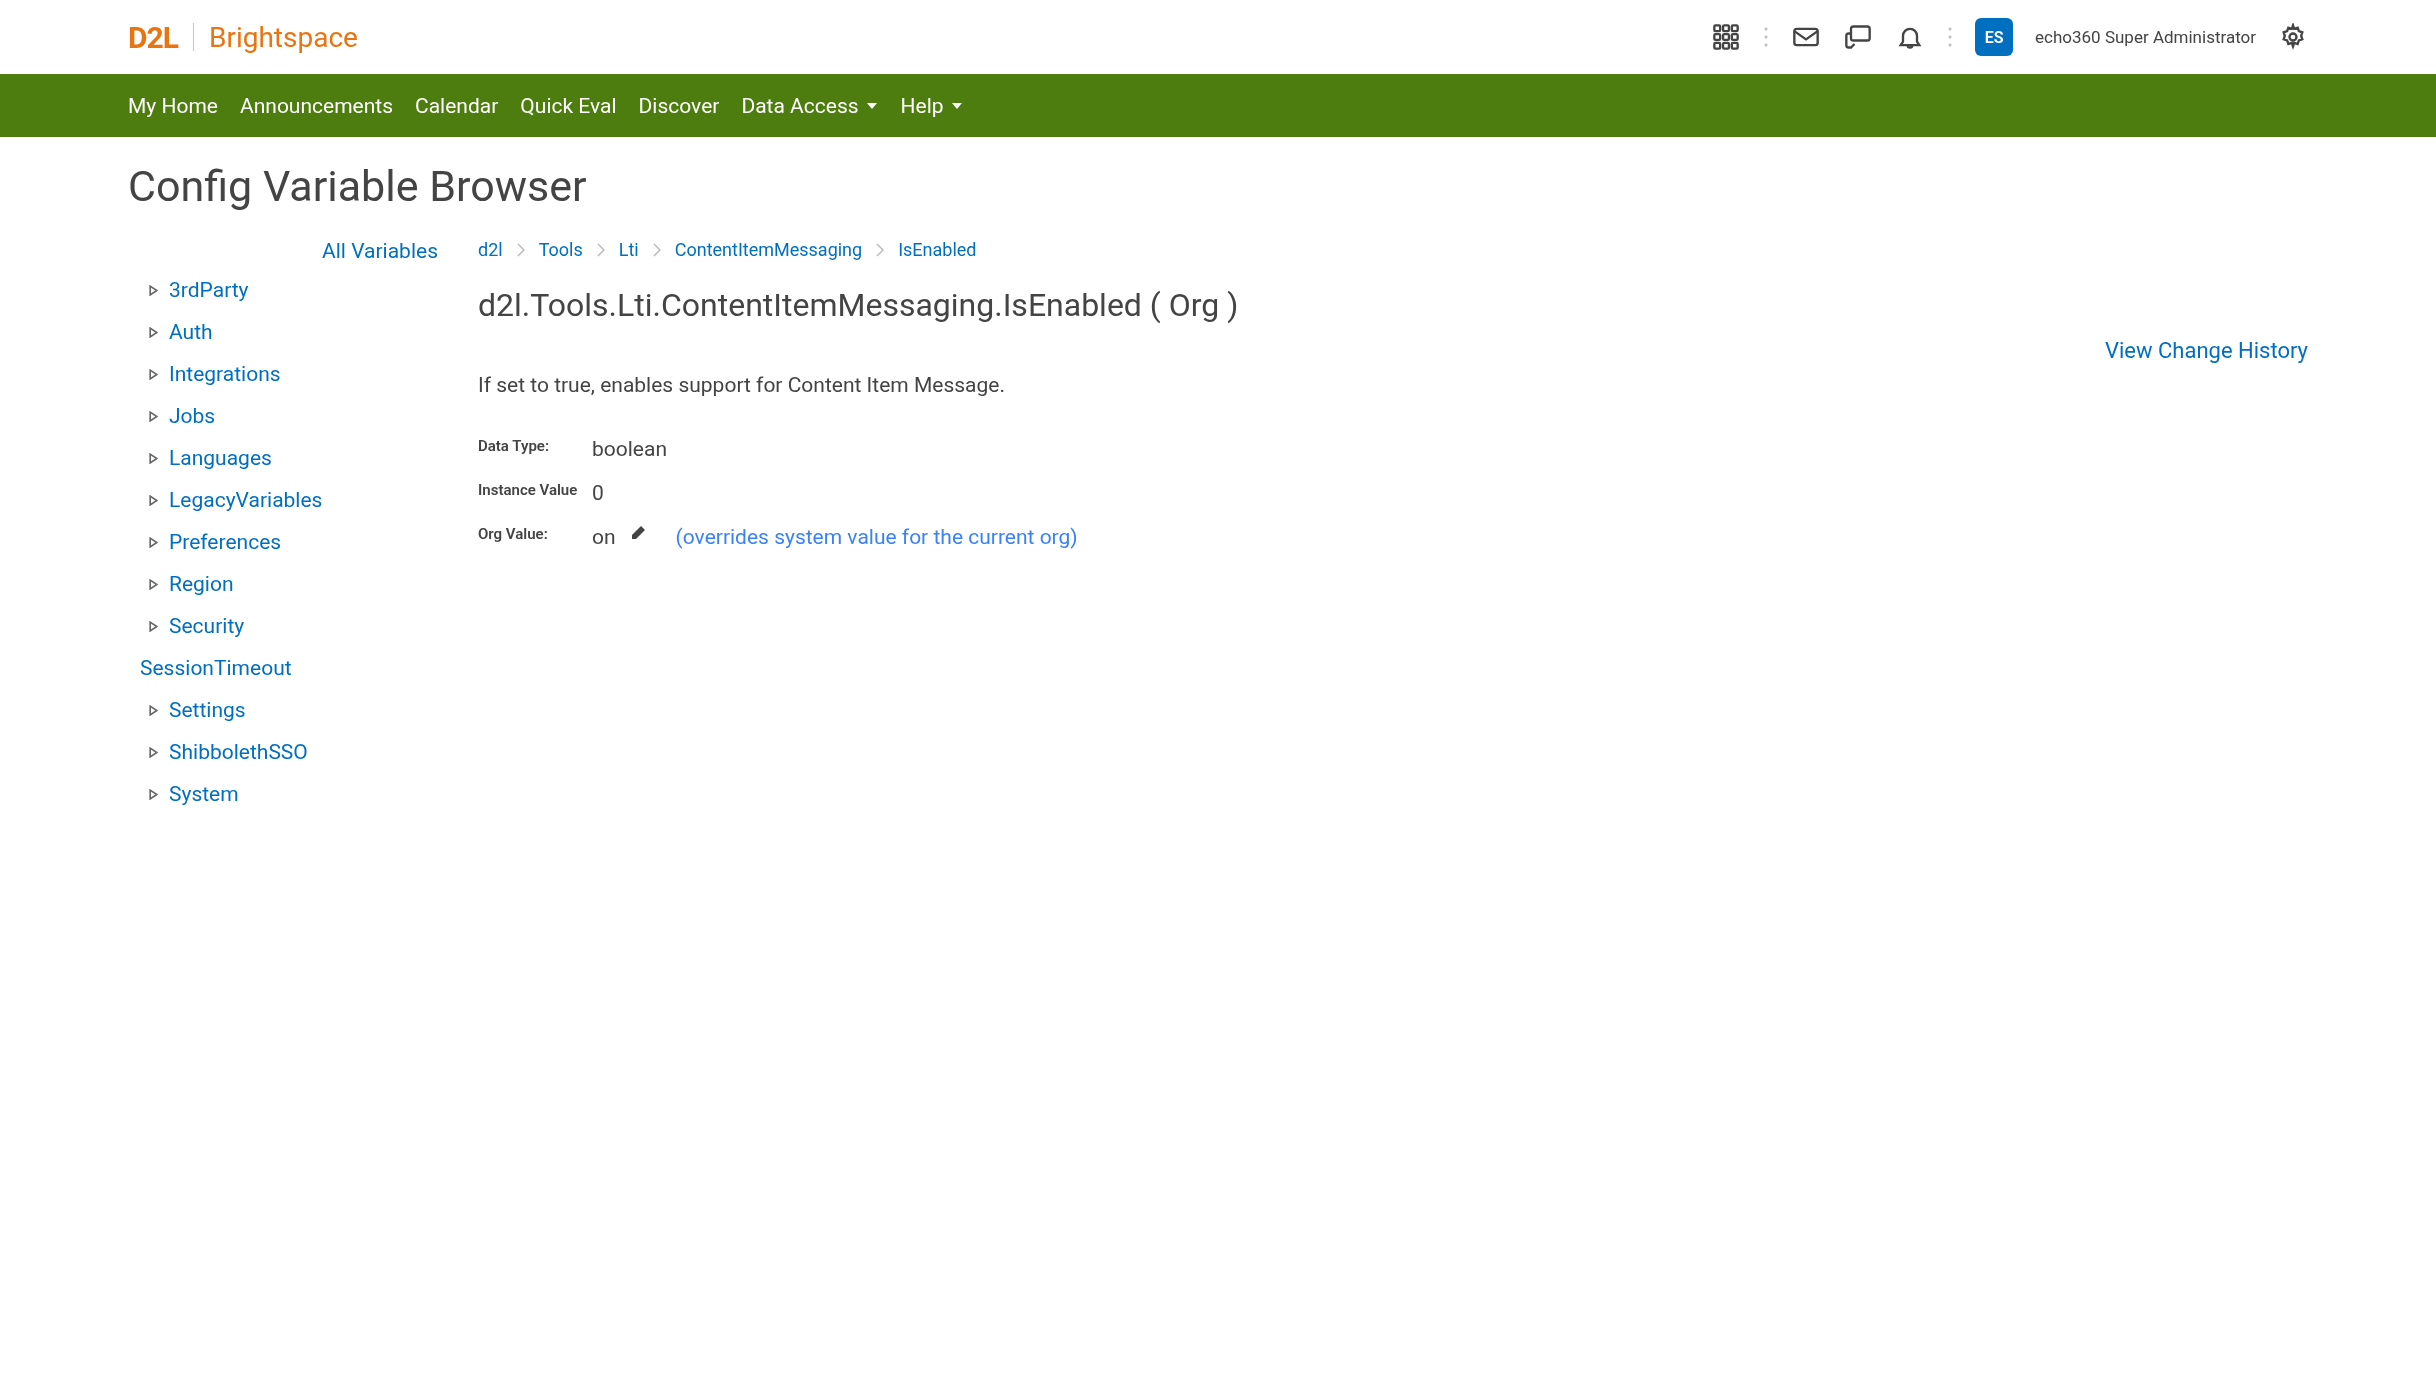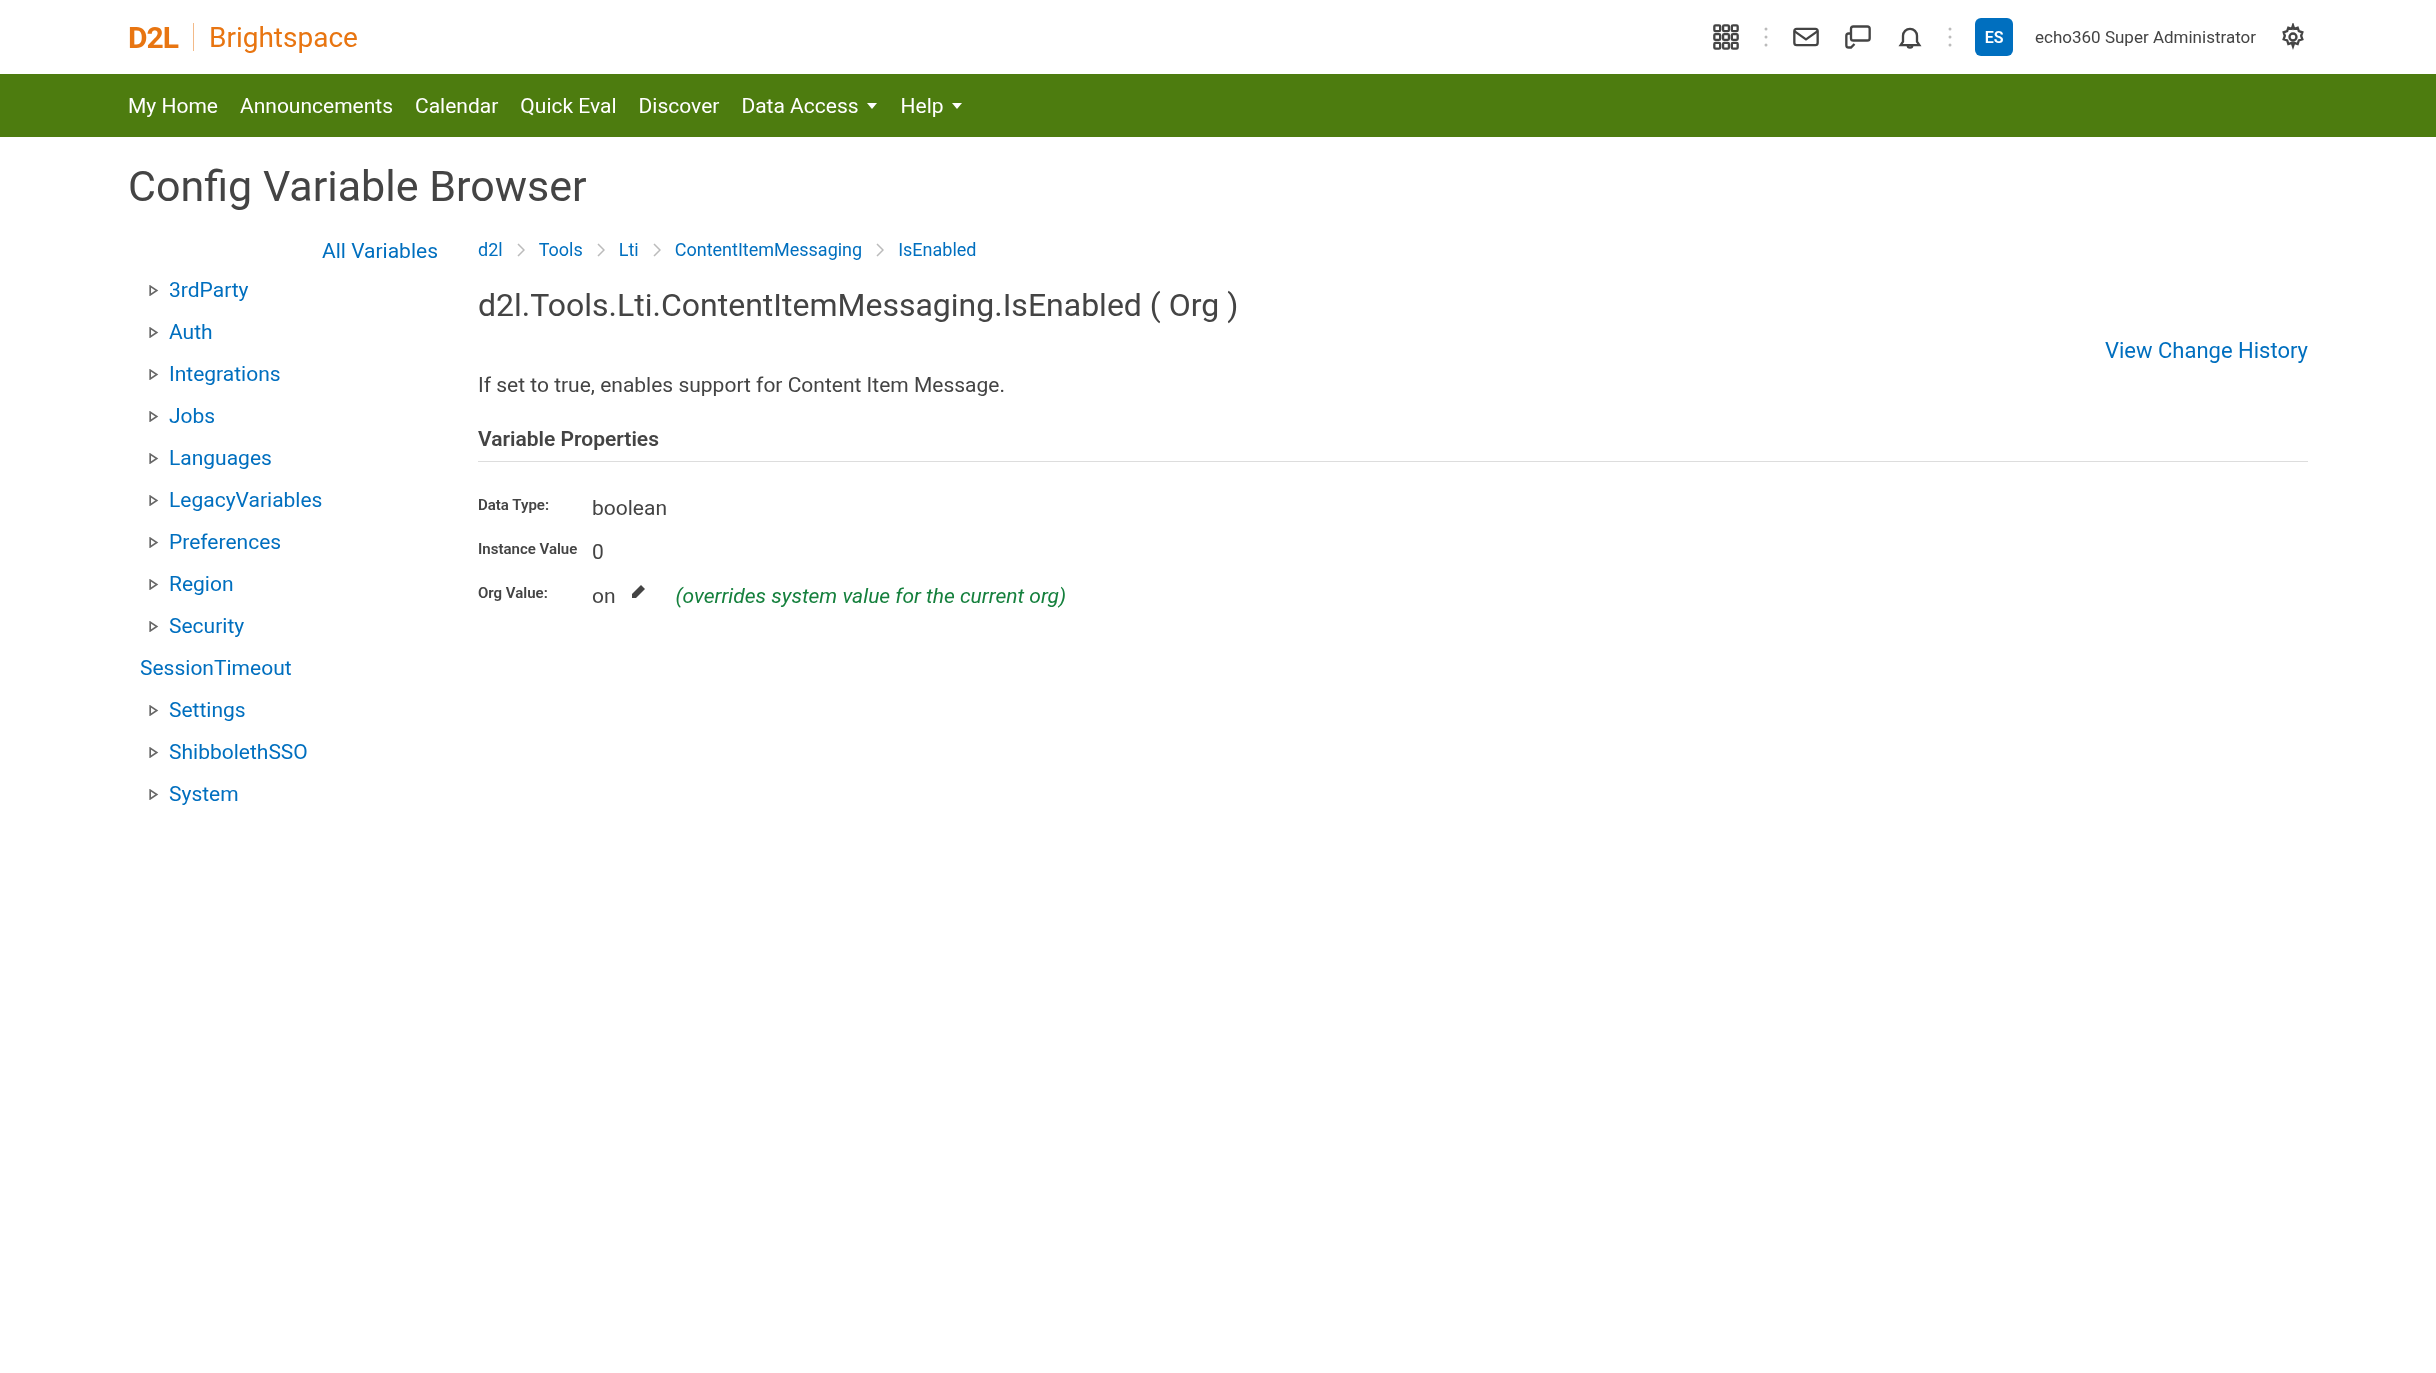--- a/index.html
+++ b/index.html
@@ -223,22 +223,21 @@
       color: #444;
       cursor: pointer;
       display: flex;
       align-items: center;
     }
     .edit-icon svg {
       width: 16px;
       height: 16px;
     }
     .prop-note {
-      font-style: italic;
-      color: #15803d;
+      color: #3b82f6;
       font-size: 21px;
       margin-left: 16px;
     }
   </style>
 </head>
 <body>
 
 <div class="top-bar">
   <div class="brand">
     <span class="brand-d2l">D2L</span>
@@ -471,21 +470,20 @@
     </div>
 
     <h2 class="var-title">d2l.Tools.Lti.ContentItemMessaging.IsEnabled ( Org )</h2>
 
     <div class="history-row">
       <span class="history-link">View Change History</span>
     </div>
 
     <p class="var-desc">If set to true, enables support for Content Item Message.</p>
 
-    <h3 class="section-heading">Variable Properties</h3>
 
     <div class="prop-row">
       <span class="prop-label">Data Type:</span>
       <span class="prop-value">boolean</span>
     </div>
 
     <div class="prop-row">
       <span class="prop-label">Instance Value</span>
       <span class="prop-value">0</span>
     </div>

